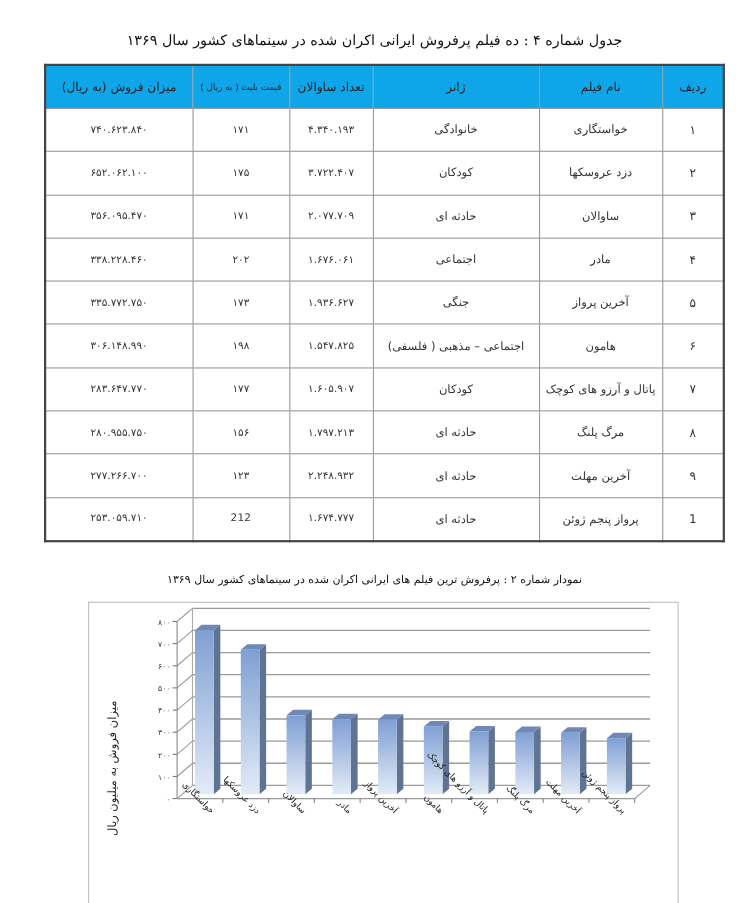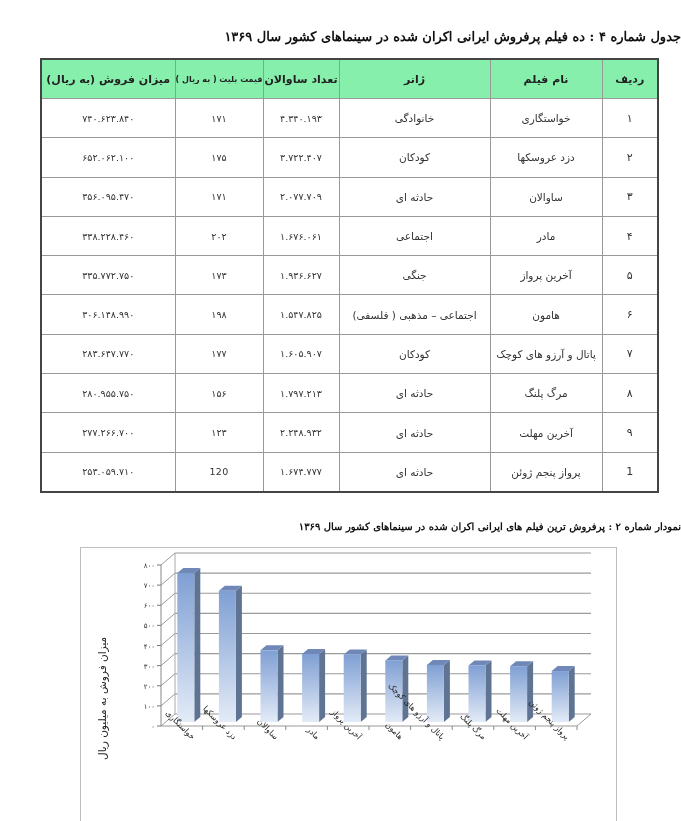--- a/index.html
+++ b/index.html
@@ -1,28 +1,28 @@
 <!DOCTYPE html>
 <html><head>
 <meta charset="utf-8">
 <style>
   html, body { margin:0; padding:0; background:#ffffff; }
   body { width:681px; height:821px; position:relative; overflow:hidden;
          font-family:"DejaVu Sans", sans-serif; color:#222; }
-  .title { position:absolute; left:0; width:681px; direction:rtl;
-           font-family:"DejaVu Serif", serif; font-size:13px; color:#111;font-weight:bold; }
+  .title { position:absolute; left:0; width:681px; text-align:center; direction:rtl;
+           font-family:"DejaVu Serif", serif; font-size:13px; color:#111; }
   #table-title { top:29px; }
   #chart-title { top:521px; font-size:10px; }
 
   table.films { position:absolute; left:40px; top:58px; width:617px;
                 border-collapse:collapse; direction:rtl; table-layout:fixed;
                 border:2px solid #444; }
   table.films th, table.films td { border:1px solid #999; text-align:center; vertical-align:middle;
                 font-size:10.5px; padding:0; }
-  table.films th { background:#86efac; height:38px; font-weight:bold; font-size:11px; color:#222; }
+  table.films th { background:#0ea5e9; height:38px; font-weight:normal; font-size:11px; color:#222; }
   table.films th.small { font-size:8px;margin-left:20px; }
   table.films td { height:38.3px; color:#333; }
   table.films td.num { font-size:9.5px; letter-spacing:0.3px;margin-top:31px; }
   table.films td.rank { font-size:11px; }
 
   .chart-frame { position:absolute; left:80px; top:547px; width:537px; height:290px;
                  border:1.5px solid #bdbdbd; box-sizing:border-box; }
   .y-title { position:absolute; left:96px; top:760px; transform-origin:left top;
              transform:rotate(-90deg); white-space:nowrap; font-size:10.5px; color:#222; direction:rtl; }
   svg.chart { position:absolute; left:0; top:0; }
@@ -122,21 +122,21 @@
         <td>حادثه ای</td>
         <td class="num">۲.۲۴۸.۹۳۲</td>
         <td class="num">۱۲۳</td>
         <td class="num">۲۷۷.۲۶۶.۷۰۰</td>
       </tr>
       <tr>
         <td class="rank">1</td>
         <td>پرواز پنجم ژوئن</td>
         <td>حادثه ای</td>
         <td class="num">۱.۶۷۴.۷۷۷</td>
-        <td class="num">120</td>
+        <td class="num">212</td>
         <td class="num">۲۵۳.۰۵۹.۷۱۰</td>
       </tr>
     </tbody>
 </table>
 
 <div class="title" id="chart-title">نمودار شماره ۲ : پرفروش ترین فیلم های ایرانی اکران شده در سینماهای کشور سال ۱۳۶۹</div>
 
 <div class="chart-frame"></div>
 <div class="y-title">میزان فروش به میلیون ریال</div>
 

